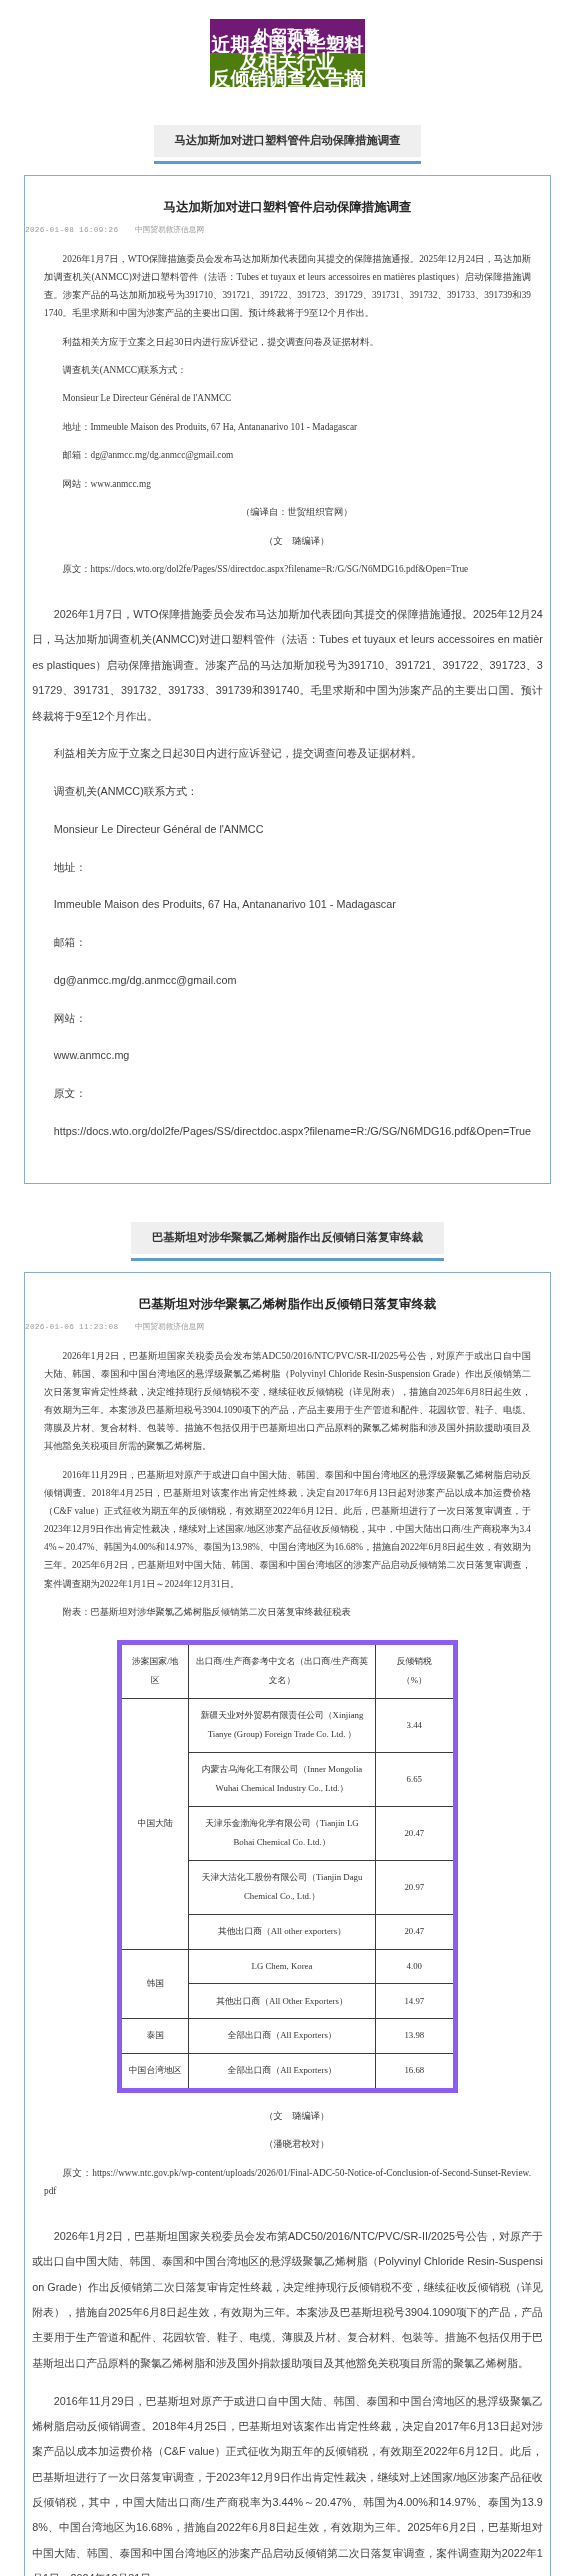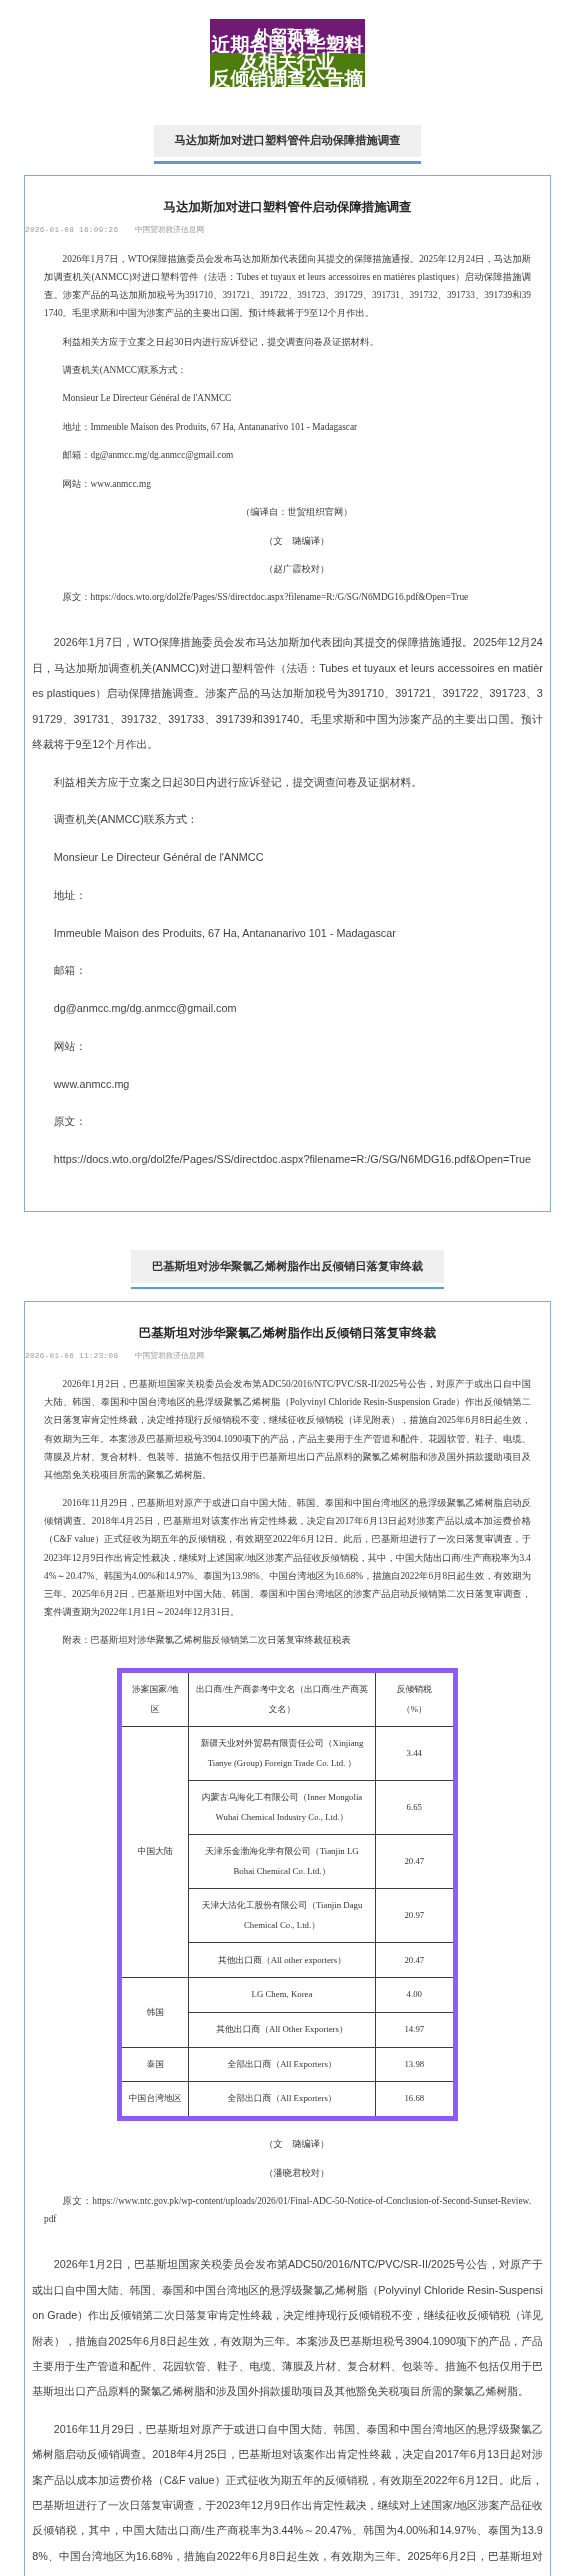--- a/index.html
+++ b/index.html
@@ -74,21 +74,20 @@
     <div class="serif-part">
       <p>2026年1月7日，WTO保障措施委员会发布马达加斯加代表团向其提交的保障措施通报。2025年12月24日，马达加斯加调查机关(ANMCC)对进口塑料管件（法语：Tubes et tuyaux et leurs accessoires en matières plastiques）启动保障措施调查。涉案产品的马达加斯加税号为391710、391721、391722、391723、391729、391731、391732、391733、391739和391740。毛里求斯和中国为涉案产品的主要出口国。预计终裁将于9至12个月作出。</p>
       <p>利益相关方应于立案之日起30日内进行应诉登记，提交调查问卷及证据材料。</p>
       <p>调查机关(ANMCC)联系方式：</p>
       <p>Monsieur Le Directeur Général de l'ANMCC</p>
       <p>地址：Immeuble Maison des Produits, 67 Ha, Antananarivo 101 - Madagascar</p>
       <p>邮箱：dg@anmcc.mg/dg.anmcc@gmail.com</p>
       <p>网站：www.anmcc.mg</p>
       <p class="credit">（编译自：世贸组织官网）</p>
       <p class="credit">（文　璐编译）</p>
-      <p class="credit">（赵广霞校对）</p>
       <p>原文：https://docs.wto.org/dol2fe/Pages/SS/directdoc.aspx?filename=R:/G/SG/N6MDG16.pdf&amp;Open=True</p>
     </div>
 
     <div class="sans-part">
       <p>2026年1月7日，WTO保障措施委员会发布马达加斯加代表团向其提交的保障措施通报。2025年12月24日，马达加斯加调查机关(ANMCC)对进口塑料管件（法语：Tubes et tuyaux et leurs accessoires en matières plastiques）启动保障措施调查。涉案产品的马达加斯加税号为391710、391721、391722、391723、391729、391731、391732、391733、391739和391740。毛里求斯和中国为涉案产品的主要出口国。预计终裁将于9至12个月作出。</p>
       <p>利益相关方应于立案之日起30日内进行应诉登记，提交调查问卷及证据材料。</p>
       <p>调查机关(ANMCC)联系方式：</p>
       <p>Monsieur Le Directeur Général de l'ANMCC</p>
       <p>地址：</p>
       <p>Immeuble Maison des Produits, 67 Ha, Antananarivo 101 - Madagascar</p>

